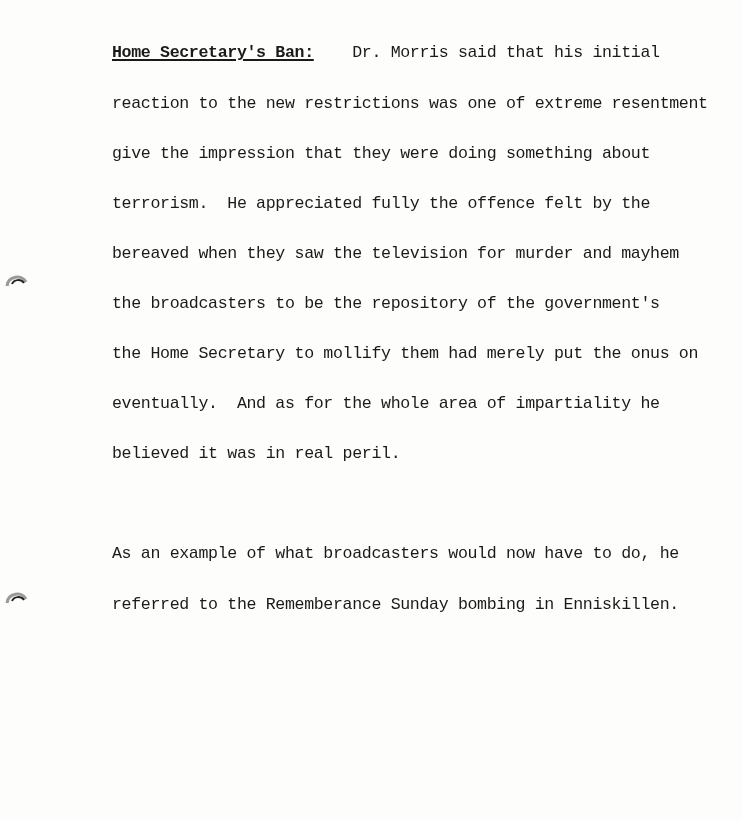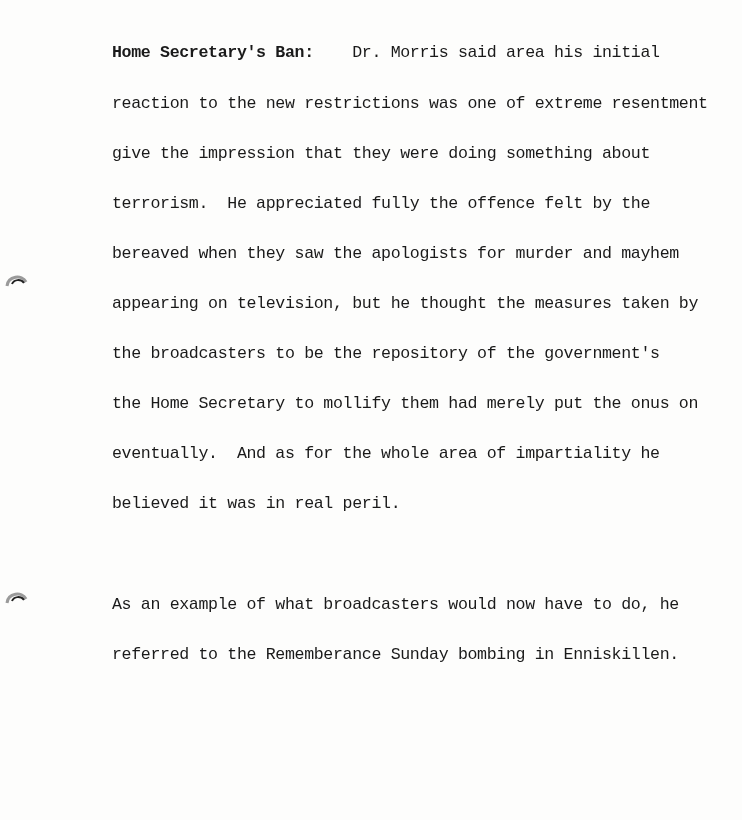--- a/index.html
+++ b/index.html
@@ -27,20 +27,21 @@
     }
     .para {
       margin: 0 0 16.7px 0;
       white-space: pre;
     }
     .line {
       display: block;
       white-space: pre;
     }
     .heading {
+      text-decoration: underline;
       text-underline-offset: 2px;
       text-decoration-thickness: 1.5px;
       font-weight: bold;
     }
     .punch {
       position: absolute;
       left: 4px;
       width: 24px;
       height: 20px;
     }
@@ -53,26 +54,25 @@
   <path d="M8 14 C10 9, 17 9, 20 13" stroke="#222" stroke-width="2" fill="none"></path>
 </svg>
 <svg class="punch" style="top:587px;" viewBox="0 0 24 20">
   <path d="M3 16 C4 6, 18 4, 22 12" stroke="#9a9a9a" stroke-width="3" fill="none"></path>
   <path d="M8 14 C10 9, 17 9, 20 13" stroke="#222" stroke-width="2" fill="none"></path>
 </svg>
 
 <div class="page">
 
   <div class="para">
-    <span class="line"><span class="heading">Home Secretary's Ban:</span><span>    Dr. Morris said area his initial</span></span>
+    <span class="line"><span class="heading">Home Secretary's Ban:</span><span>    Dr. Morris said that his initial</span></span>
     <span class="line">reaction to the new restrictions was one of extreme resentment</span>
     <span class="line">give the impression that they were doing something about</span>
     <span class="line">terrorism.  He appreciated fully the offence felt by the</span>
-    <span class="line">bereaved when they saw the apologists for murder and mayhem</span>
-    <span class="line">appearing on television, but he thought the measures taken by</span>
+    <span class="line">bereaved when they saw the television for murder and mayhem</span>
     <span class="line">the broadcasters to be the repository of the government's</span>
     <span class="line">the Home Secretary to mollify them had merely put the onus on</span>
     <span class="line">eventually.  And as for the whole area of impartiality he</span>
     <span class="line">believed it was in real peril.</span>
   </div>
 
   <div class="para">
     <span class="line">As an example of what broadcasters would now have to do, he</span>
     <span class="line">referred to the Rememberance Sunday bombing in Enniskillen.</span>
     

